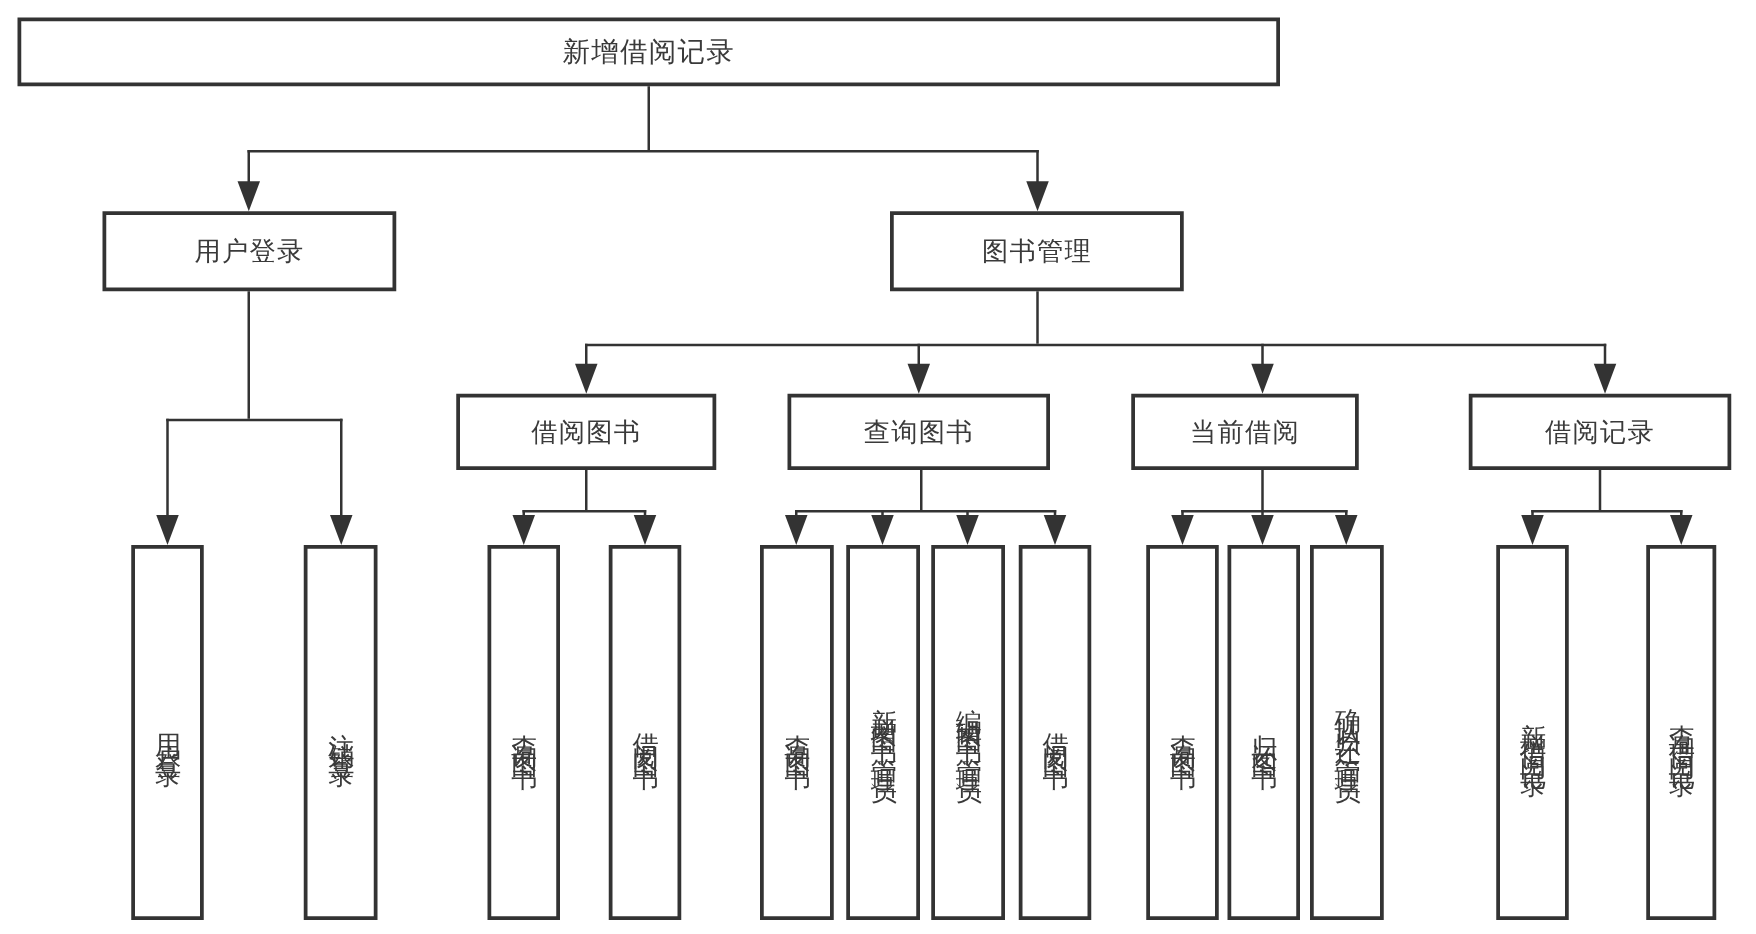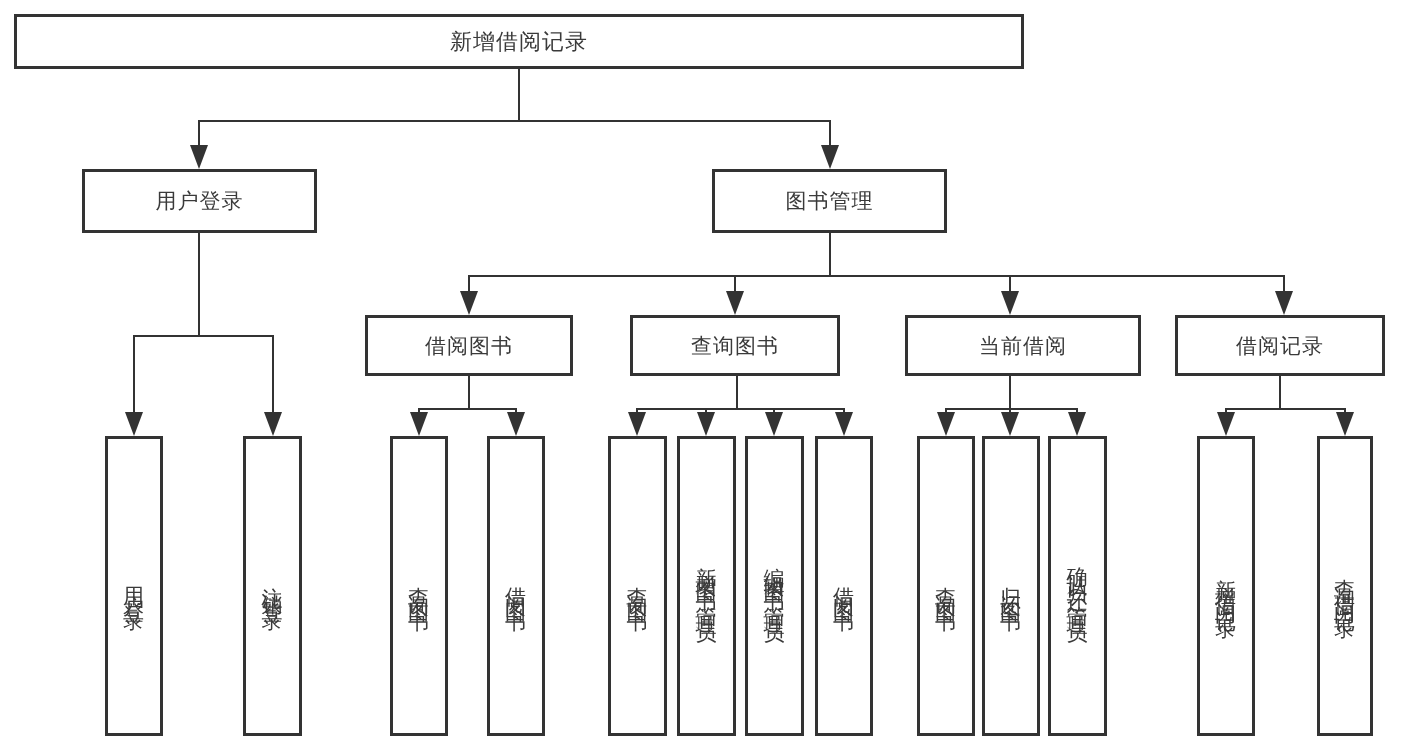--- a/index.html
+++ b/index.html
@@ -69,21 +69,21 @@
   <div class="node node-h" style="left:712px;top:169px;width:235px;height:64px">
     <span>图书管理</span>
   </div>
 
   <div class="node node-h" style="left:365px;top:315px;width:208px;height:61px">
     <span>借阅图书</span>
   </div>
   <div class="node node-h" style="left:630px;top:315px;width:210px;height:61px">
     <span>查询图书</span>
   </div>
-  <div class="node node-h" style="left:905px;top:315px;width:236px;height:61px">
+  <div class="node node-h" style="left:905px;top:315px;width:182px;height:61px">
     <span>当前借阅</span>
   </div>
   <div class="node node-h" style="left:1175px;top:315px;width:210px;height:61px">
     <span>借阅记录</span>
   </div>
 
   <div class="node node-v" style="left:105px;top:436px;width:58px;height:300px">
     <span>用户登录</span>
   </div>
   <div class="node node-v" style="left:243px;top:436px;width:59px;height:300px">

